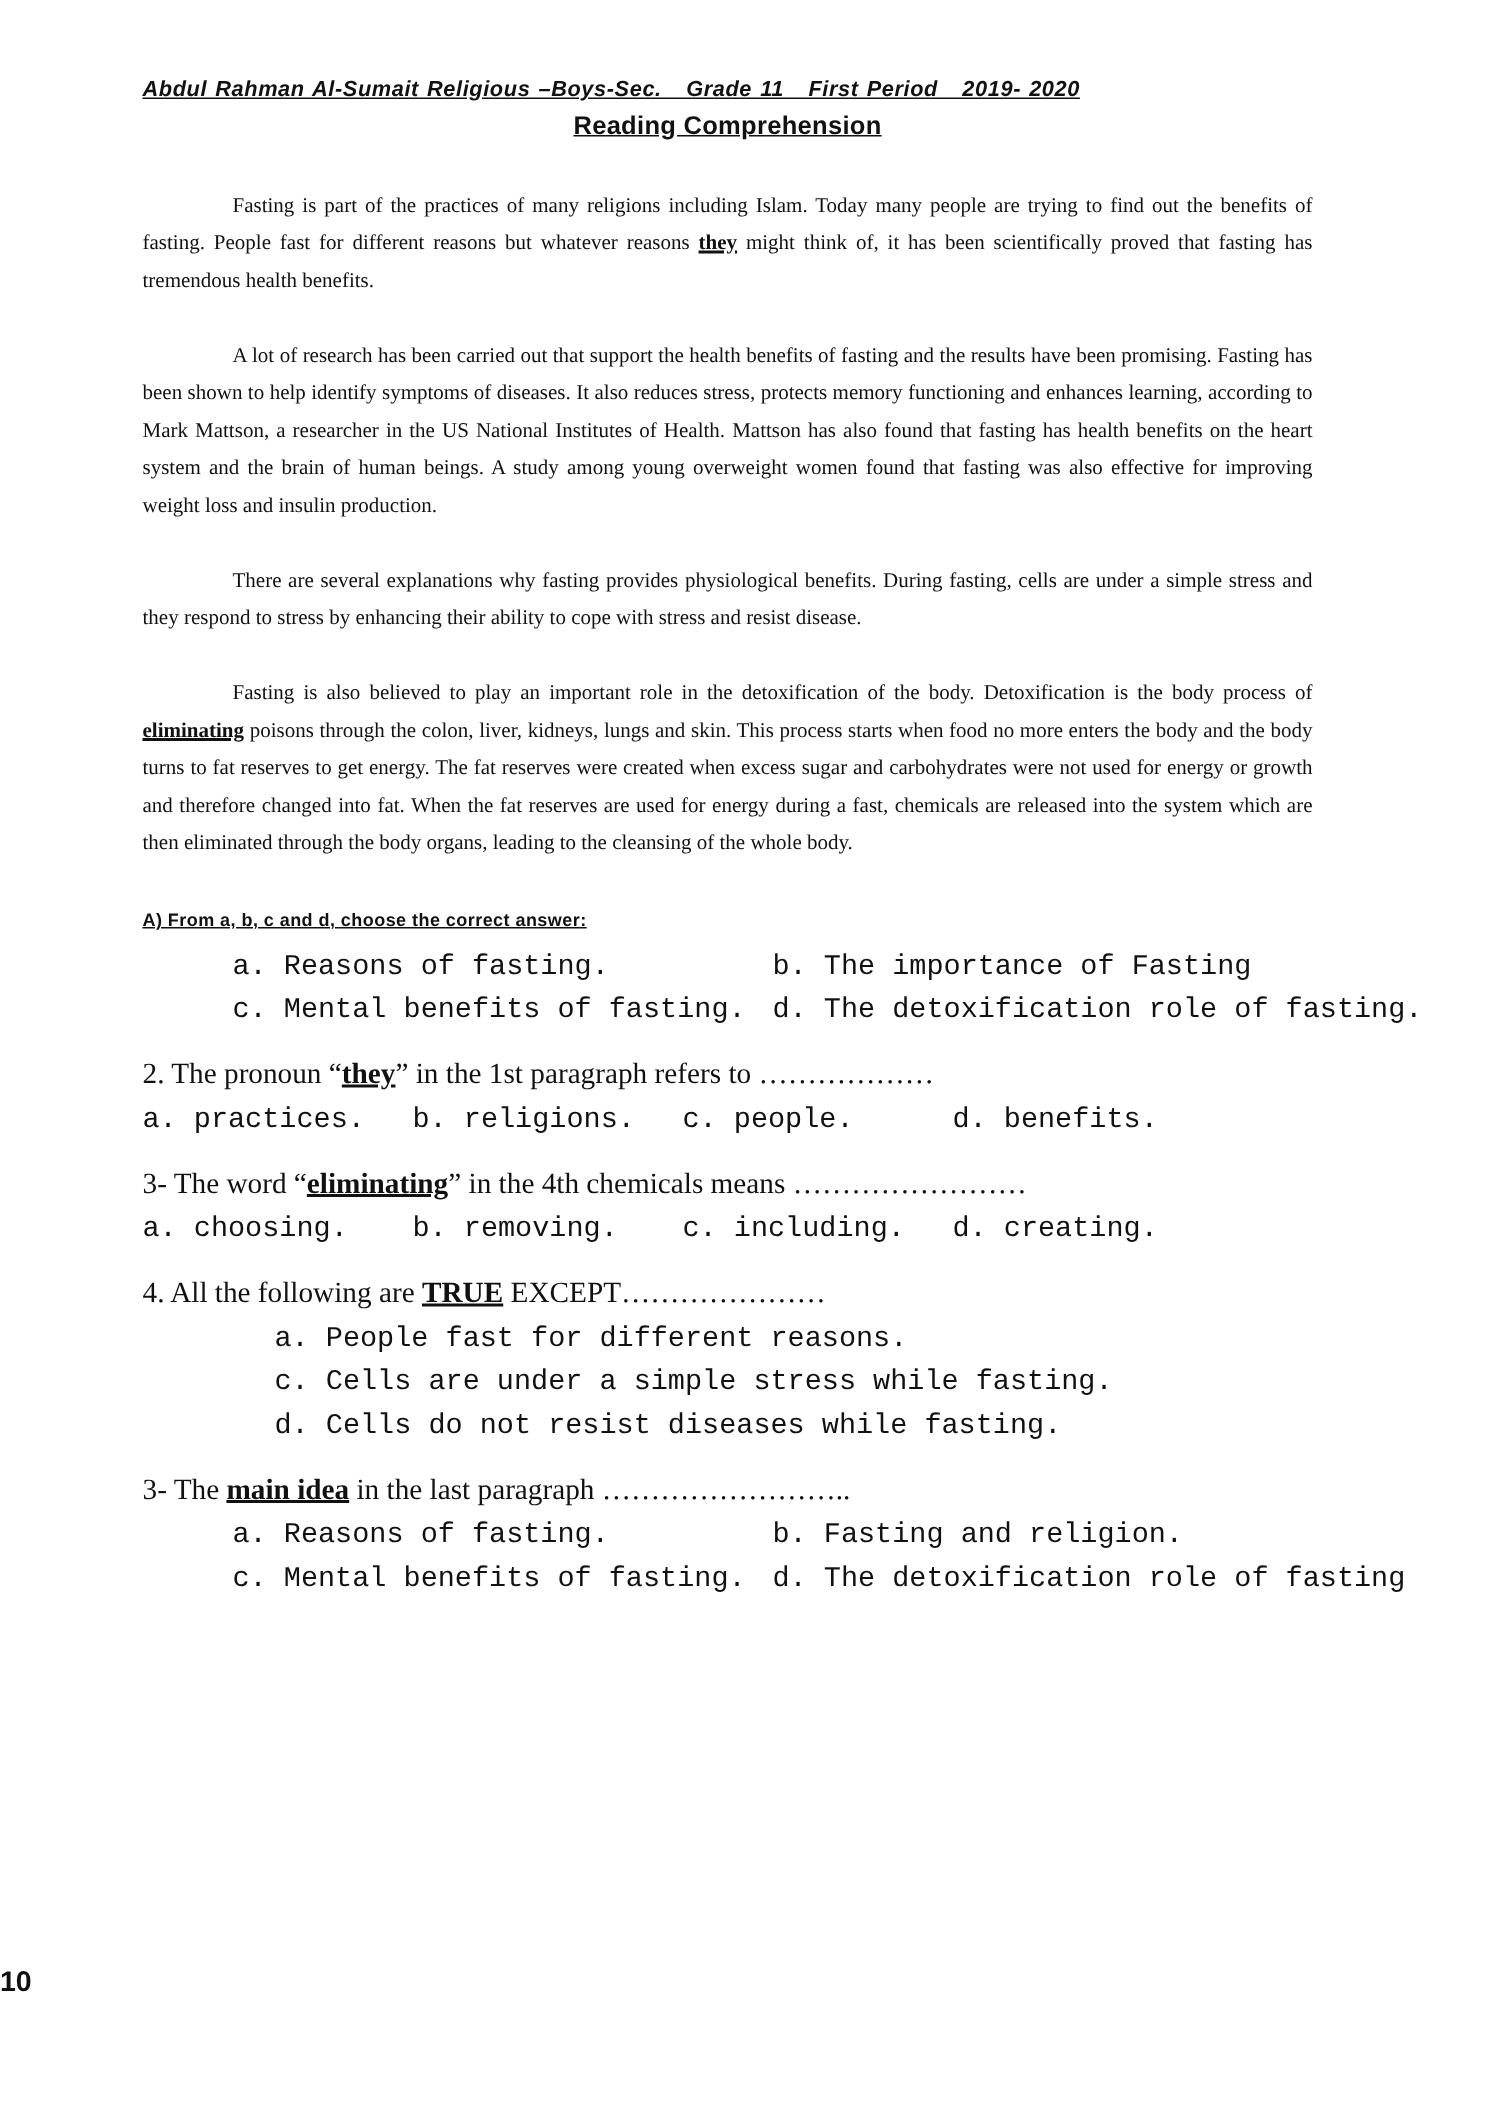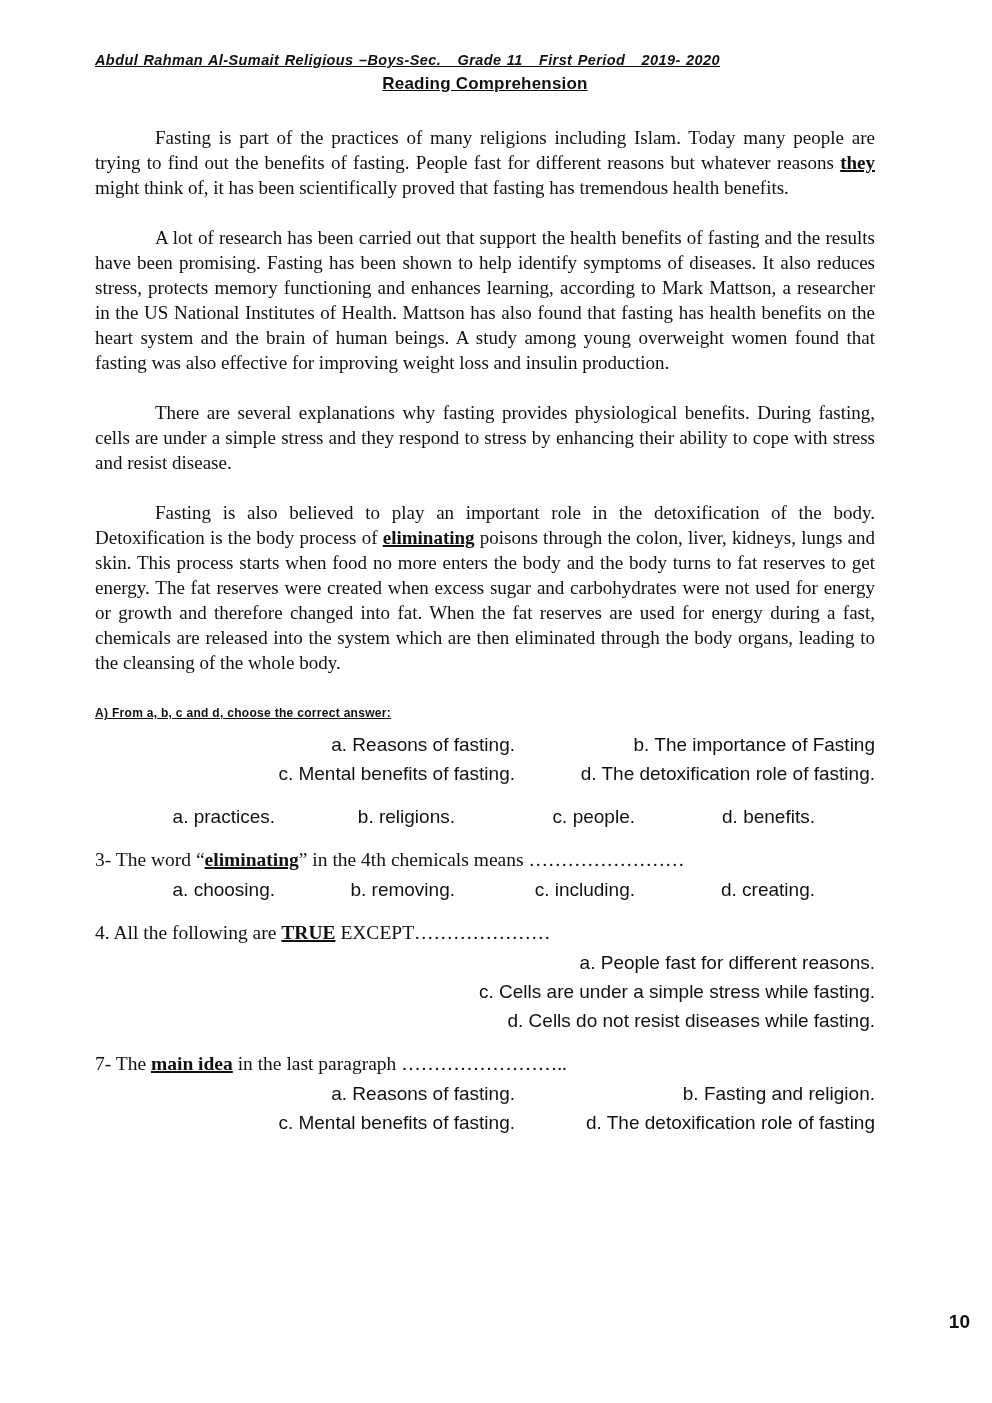--- a/index.html
+++ b/index.html
@@ -49,21 +49,21 @@
       font-size: 15.5px;
       margin: 2px 0 0 0;
       line-height: 20px;
       letter-spacing: 0.5px;
     }
     .passage {
       margin-top: 30px;
     }
     .para {
       font-family: "Liberation Serif", serif;
-      font-size: 19px;
+      font-size: 14px;
       line-height: 25px;
       text-align: justify;
       text-indent: 60px;
       margin: 0 0 25px 0;
     }
     .para b.ul {
       text-decoration: underline;
       text-decoration-thickness: 2px;
     }
     .section-heading {
@@ -95,35 +95,34 @@
       margin-left: 60px;
     }
     .options-4col {
       display: grid;
       grid-template-columns: 180px 180px 180px 180px;
     }
     .options-list {
       margin-left: 88px;
     }
     .opt {
-      font-family: Liberation Sans, sans-serif;
+      font-family: Liberation Mono, monospace;
       font-size: 19px;
       line-height: 29px;
       white-space: nowrap;
-      text-align: right;
     }
     .q-gap {
       height: 10px;
     }
     .page-number {
       position: absolute;
       top: 1311px;
       left: 0;
       width: 970px;
-      text-align: right;
+      text-align: left;
       font-family: "Liberation Sans", sans-serif;
       font-weight: bold;
       font-size: 19px;
     }
   </style>
 </head>
 <body>
 
 <div class="page">
 
@@ -146,20 +145,21 @@
     <div class="options-2col">
       <span class="opt">a. Reasons of fasting.</span>
       <span class="opt">b. The importance of Fasting</span>
       <span class="opt">c. Mental benefits of fasting.</span>
       <span class="opt">d. The detoxification role of fasting.</span>
     </div>
   </div>
   <div class="q-gap"></div>
 
   <div class="question">
+    <p class="q-text"><span>2. The pronoun “</span><b>they</b><span>” in the 1st paragraph refers to ………………</span></p>
     <div class="options-4col">
       <span class="opt">a. practices.</span>
       <span class="opt">b. religions.</span>
       <span class="opt">c. people.</span>
       <span class="opt">d. benefits.</span>
     </div>
   </div>
   <div class="q-gap"></div>
 
   <div class="question">
@@ -177,21 +177,21 @@
     <p class="q-text"><span>4. All the following are </span><b>TRUE</b><span> EXCEPT…………………</span></p>
     <div class="options-list">
       <div class="opt">a. People fast for different reasons.</div>
       <div class="opt">c. Cells are under a simple stress while fasting.</div>
       <div class="opt">d. Cells do not resist diseases while fasting.</div>
     </div>
   </div>
   <div class="q-gap"></div>
 
   <div class="question">
-    <p class="q-text"><span>7- The </span><b>main idea</b><span> in the last paragraph ……………………..</span></p>
+    <p class="q-text"><span>3- The </span><b>main idea</b><span> in the last paragraph ……………………..</span></p>
     <div class="options-2col">
       <span class="opt">a. Reasons of fasting.</span>
       <span class="opt">b. Fasting and religion.</span>
       <span class="opt">c. Mental benefits of fasting.</span>
       <span class="opt">d. The detoxification role of fasting</span>
     </div>
   </div>
 
 </div>
 

